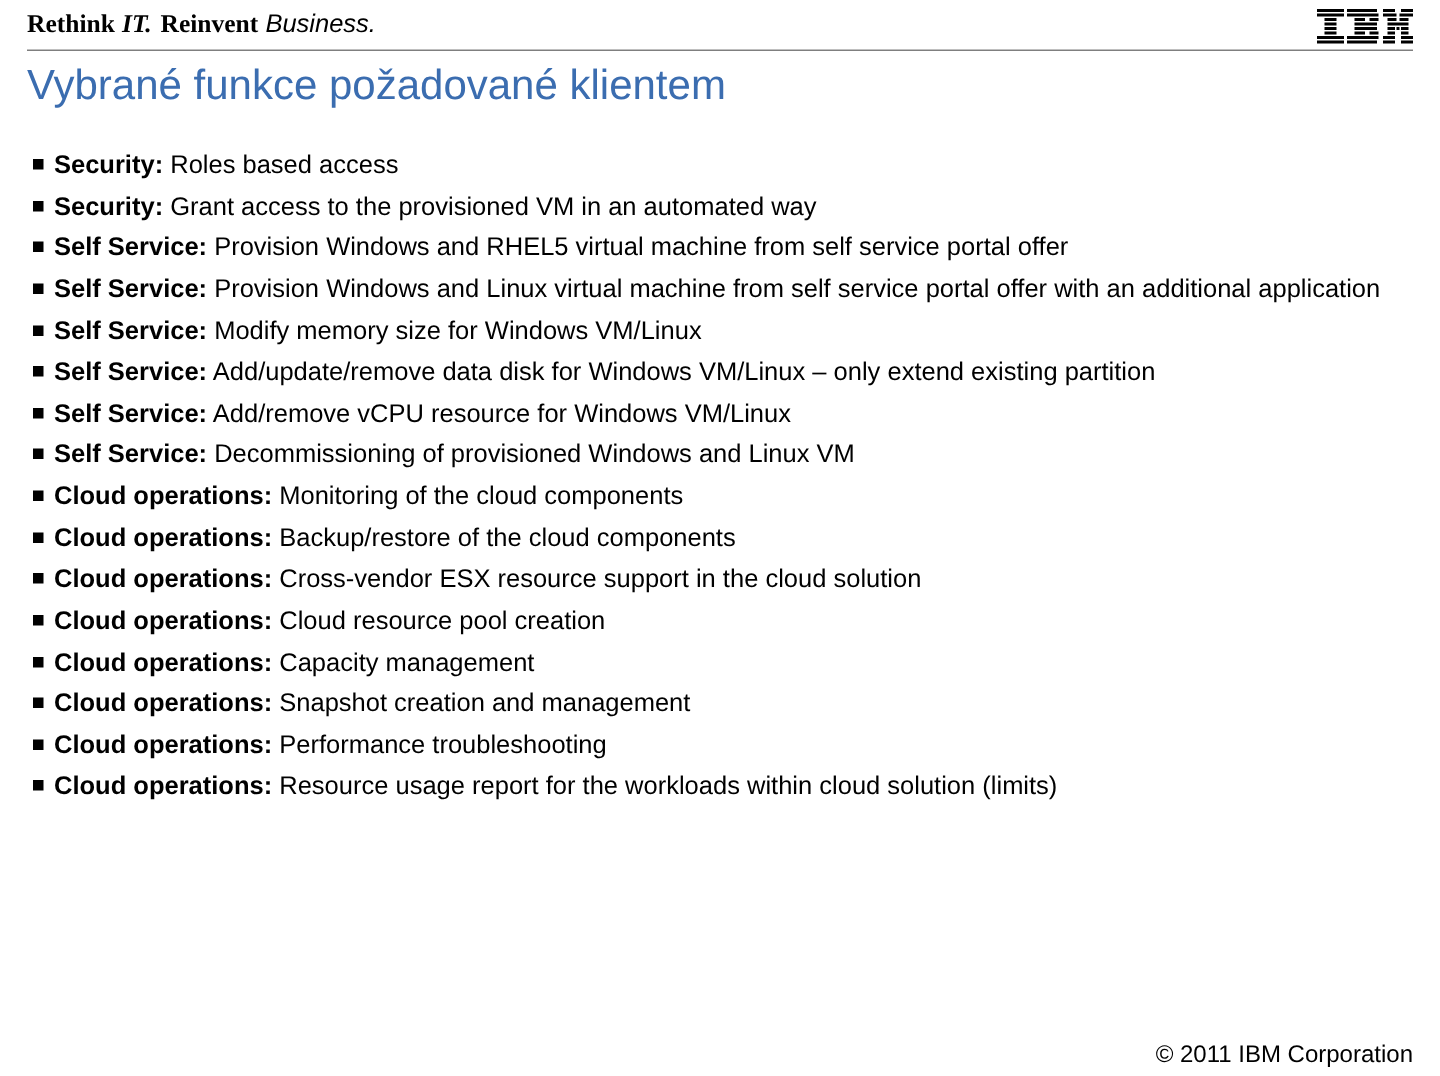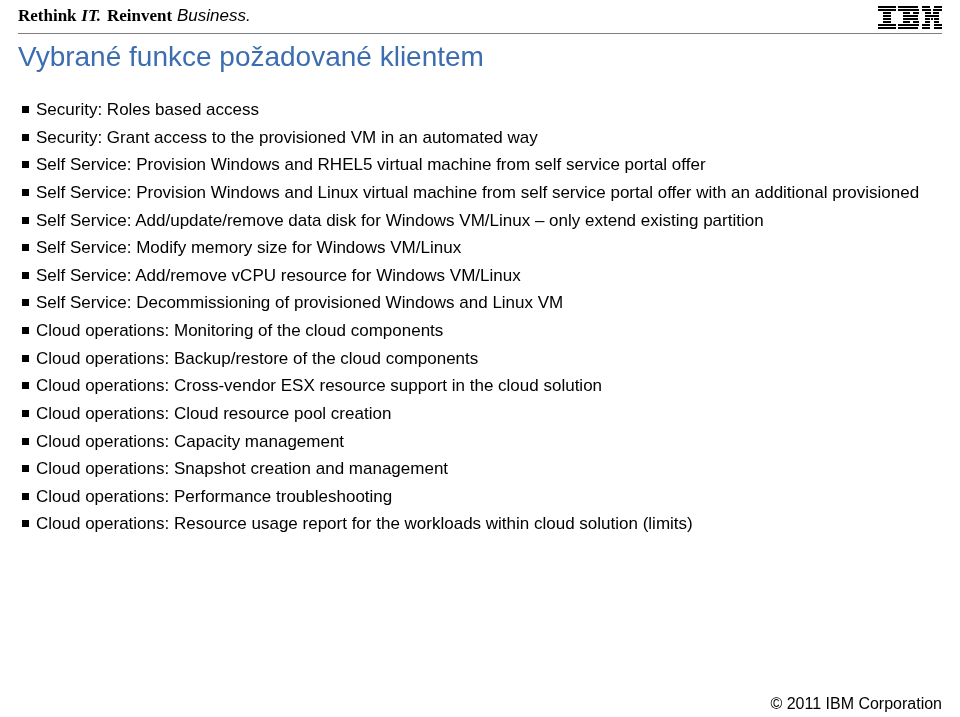--- a/index.html
+++ b/index.html
@@ -91,21 +91,21 @@
     width: 7px;
     height: 7px;
     background: #000;
     flex: 0 0 auto;
     margin-top: 8px;
   }
   .bullet .txt {
     flex: 1 1 auto;
   }
   .lead {
-    font-weight: normal;
+    font-weight: bold;
     text-align: center;
   }
   .footer {
     position: absolute;
     bottom: 4px;
     right: 18px;
     font-size: 16px;
     color: #000;
   }
 </style>
@@ -175,29 +175,29 @@
       <div class="bullet">
         <div class="sq"></div>
         <div class="txt"><span class="lead">Security:</span><span> Grant access to the provisioned VM in an automated way</span></div>
       </div>
       <div class="bullet">
         <div class="sq"></div>
         <div class="txt"><span class="lead">Self Service:</span><span> Provision Windows and RHEL5 virtual machine from self service portal offer</span></div>
       </div>
       <div class="bullet">
         <div class="sq"></div>
-        <div class="txt"><span class="lead">Self Service:</span><span> Provision Windows and Linux virtual machine from self service portal offer with an additional provisioned</span></div>
+        <div class="txt"><span class="lead">Self Service:</span><span> Provision Windows and Linux virtual machine from self service portal offer with an additional application</span></div>
+      </div>
+      <div class="bullet">
+        <div class="sq"></div>
+        <div class="txt"><span class="lead">Self Service:</span><span> Modify memory size for Windows VM/Linux</span></div>
       </div>
       <div class="bullet">
         <div class="sq"></div>
         <div class="txt"><span class="lead">Self Service:</span><span> Add/update/remove data disk for Windows VM/Linux – only extend existing partition</span></div>
-      </div>
-      <div class="bullet">
-        <div class="sq"></div>
-        <div class="txt"><span class="lead">Self Service:</span><span> Modify memory size for Windows VM/Linux</span></div>
       </div>
       <div class="bullet">
         <div class="sq"></div>
         <div class="txt"><span class="lead">Self Service:</span><span> Add/remove vCPU resource for Windows VM/Linux</span></div>
       </div>
       <div class="bullet">
         <div class="sq"></div>
         <div class="txt"><span class="lead">Self Service:</span><span> Decommissioning of provisioned Windows and Linux VM</span></div>
       </div>
       <div class="bullet">

